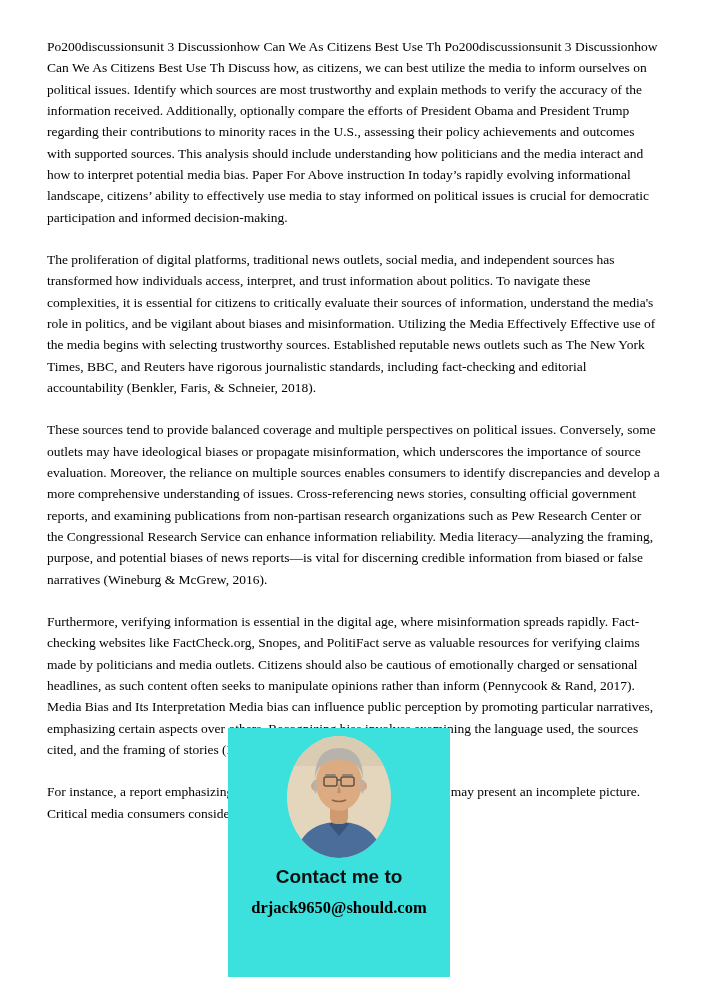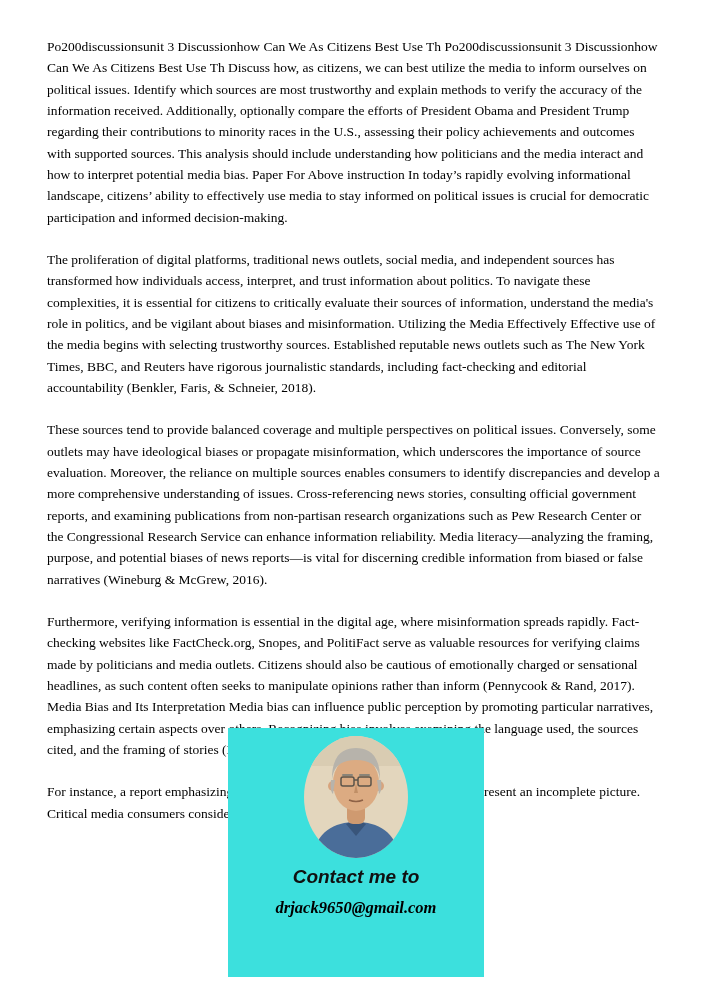--- a/index.html
+++ b/index.html
@@ -23,29 +23,28 @@
   .page p {
     margin: 0 0 21px 0;
     font-size: 13.5px;
     line-height: 1.58;
     text-align: left;
   }
   .overlay-card {
     position: absolute;
     left: 228px;
     top: 728px;
-    width: 256px;
+    width: 222px;
     height: 249px;
     background: #3ce0dd;
     display: flex;
     flex-direction: column;
     align-items: center;
     box-sizing: border-box;
     padding-top: 8px;
-    font-style: italic;
   }
   .portrait {
     width: 104px;
     height: 122px;
     flex: 0 0 auto;
   }
   .contact-text {
     margin-top: 6px;
     text-align: center;
     font-family: "Liberation Sans", sans-serif;
@@ -111,14 +110,14 @@
 
         <path d="M52,48 L50,57 L54,57 Z" fill="#c08f66"></path>
 
         <path d="M45,64 Q52,67 59,64" fill="none" stroke="#8f6246" stroke-width="1.5"></path>
       </g>
     </svg>
   </div>
   <div class="contact-text">
     <div>Contact me to</div>
   </div>
-  <div class="contact-email">drjack9650@gmail.com</div>
+  <div class="contact-email">drjack9650@should.com</div>
 </div>
 
 </body></html>

